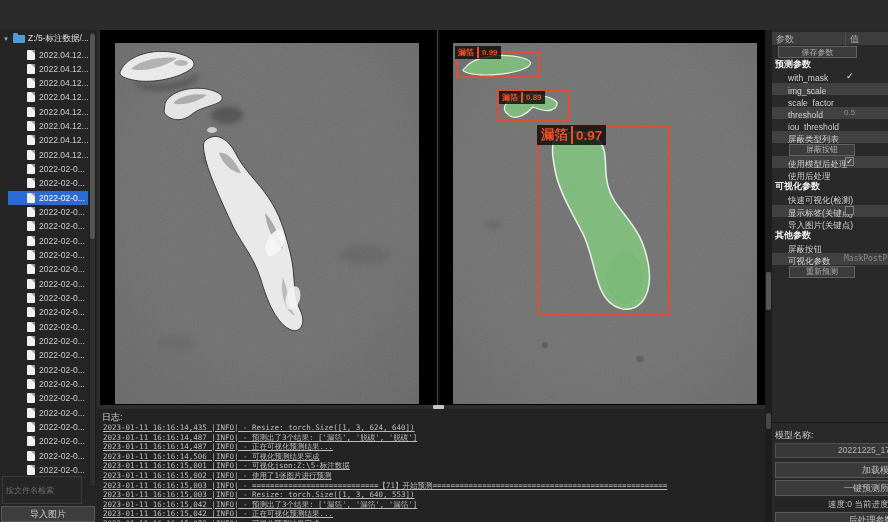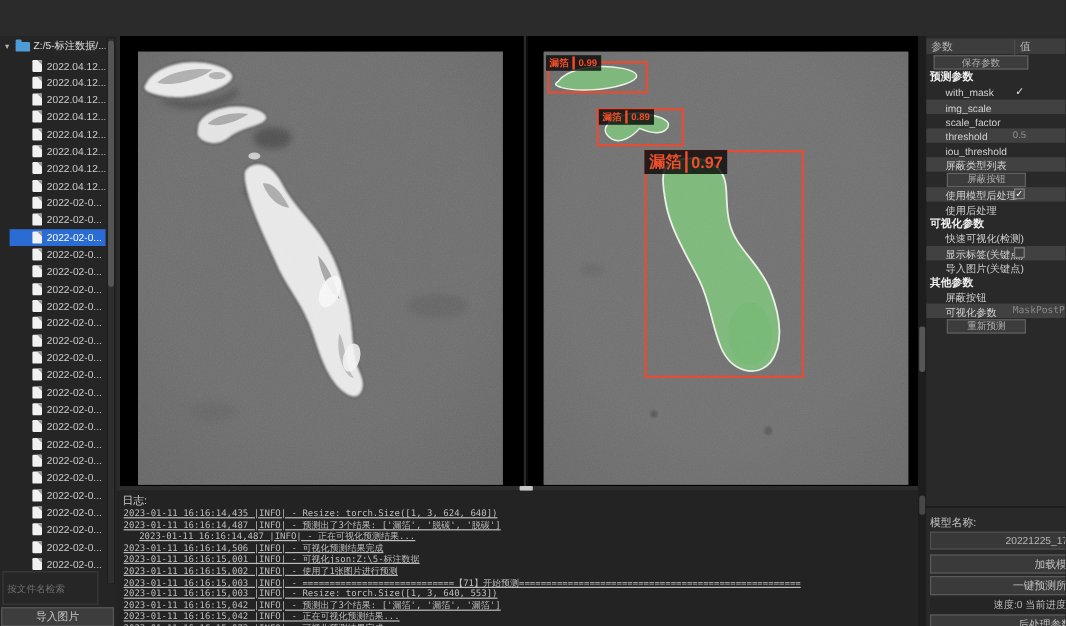--- a/index.html
+++ b/index.html
@@ -316,21 +316,21 @@
     <div class="h-splitter">
         <div class="grip"></div>
       </div>
   </div>
 
   <div class="abs log">
     <div class="log-title">日志:</div>
     <div id="logLines">
         <div class="log-line" style="top: 14px;">2023-01-11 16:16:14,435 |INFO| - Resize: torch.Size([1, 3, 624, 640])</div>
         <div class="log-line" style="top: 23.6px;">2023-01-11 16:16:14,487 |INFO| - 预测出了3个结果: ['漏箔', '脱碳', '脱碳']</div>
-        <div class="log-line" style="top: 33.2px; margin-left: 13px;">2023-01-11 16:16:14,487 |INFO| - 正在可视化预测结果...</div>
+        <div class="log-line" style="top: 33.2px;">2023-01-11 16:16:14,487 |INFO| - 正在可视化预测结果...</div>
         <div class="log-line" style="top: 42.8px;">2023-01-11 16:16:14,506 |INFO| - 可视化预测结果完成</div>
         <div class="log-line" style="top: 52.4px;">2023-01-11 16:16:15,001 |INFO| - 可视化json:Z:\5-标注数据</div>
         <div class="log-line" style="top: 62px;">2023-01-11 16:16:15,002 |INFO| - 使用了1张图片进行预测</div>
         <div class="log-line" style="top: 71.6px;">2023-01-11 16:16:15,003 |INFO| - ============================【71】开始预测====================================================</div>
         <div class="log-line" style="top: 81.2px;">2023-01-11 16:16:15,003 |INFO| - Resize: torch.Size([1, 3, 640, 553])</div>
         <div class="log-line" style="top: 90.8px;">2023-01-11 16:16:15,042 |INFO| - 预测出了3个结果: ['漏箔', '漏箔', '漏箔']</div>
         <div class="log-line" style="top: 100.4px; text-align: center;">2023-01-11 16:16:15,042 |INFO| - 正在可视化预测结果...</div>
         <div class="log-line" style="top: 110px;">2023-01-11 16:16:15,073 |INFO| - 可视化预测结果完成</div>
       </div>
   </div>

